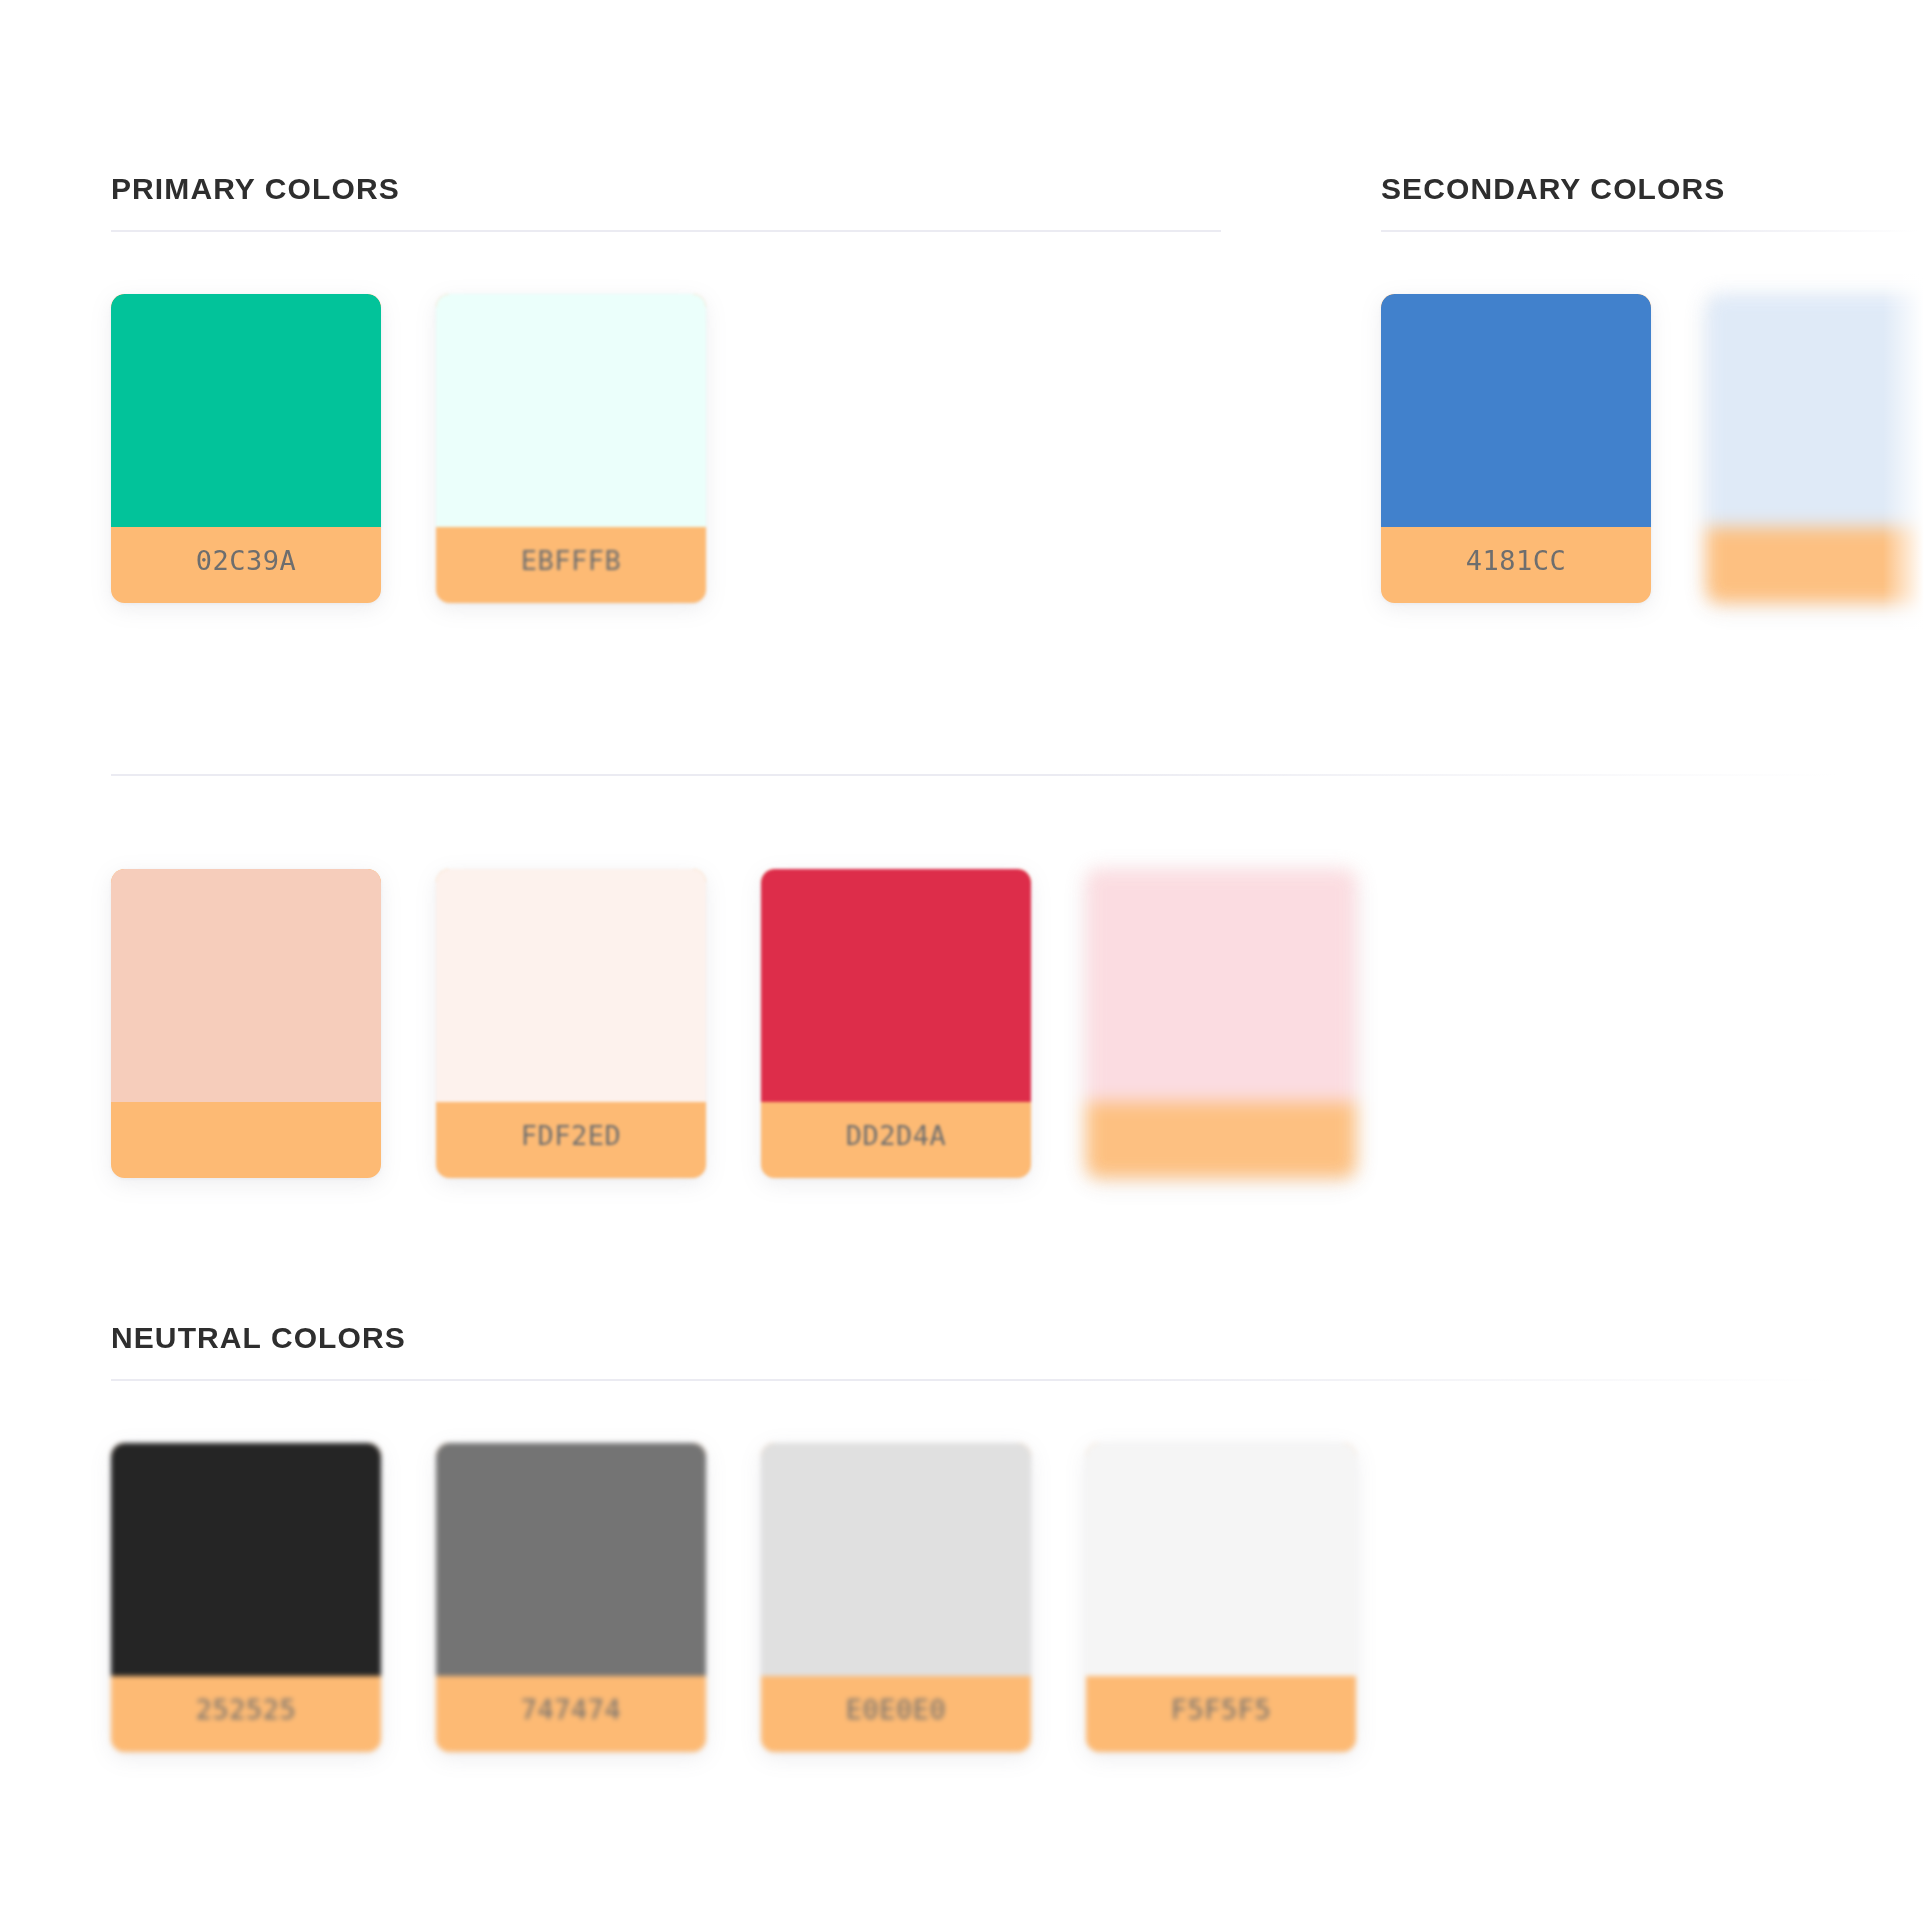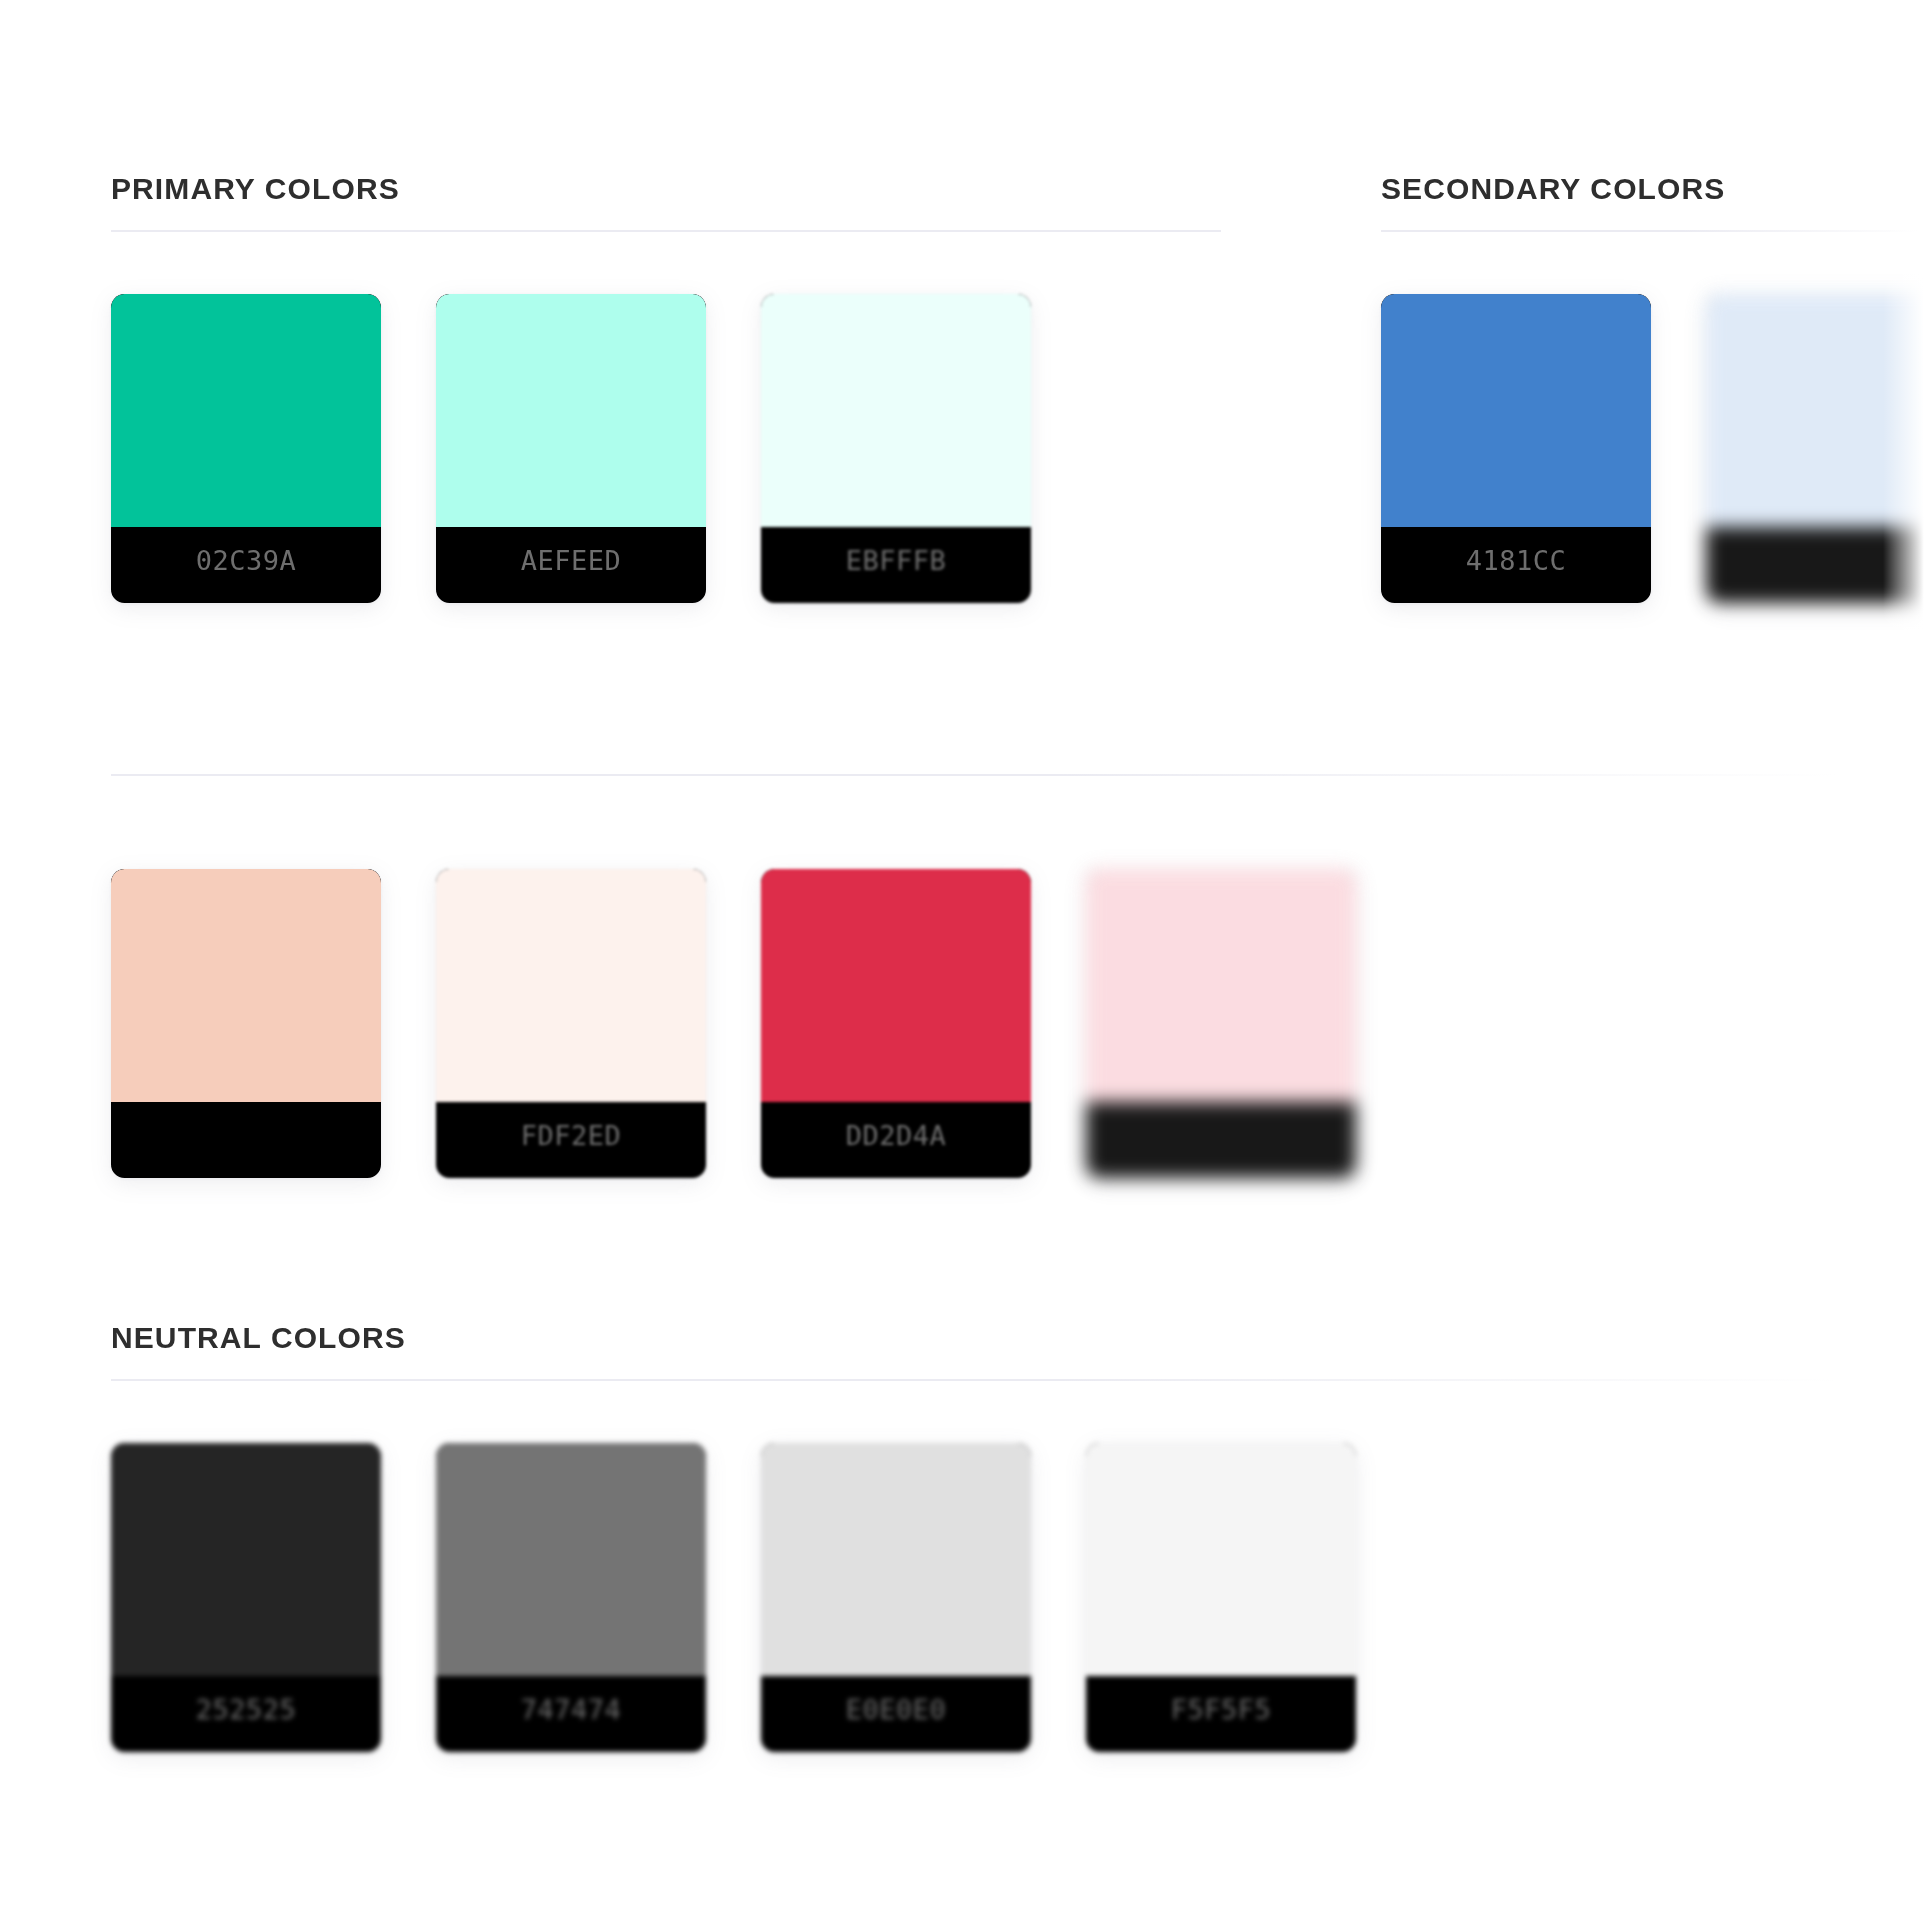--- a/index.html
+++ b/index.html
@@ -44,21 +44,21 @@
   
   .swatch-row {
     position: absolute;
     display: flex;
     gap: 55px;
   }
 
   .swatch-card {
     width: 270px;
     height: 309px;
-    background: #000000;
+    background: #fdba74;
     border-radius: 13.5px;
     box-shadow: 0 5.8px 21px rgba(120,120,140,0.13),
                 0 1px 3.9px rgba(120,120,140,0.07);
     overflow: hidden;
     display: flex;
     flex-direction: column;
     flex: 0 0 auto;
   }
 
   .swatch-chip {
@@ -118,24 +118,20 @@
   <div class="section" id="sec-primary">
     <div class="section-title">PRIMARY COLORS</div>
     <div class="section-rule"></div>
   </div>
 
   <div class="swatch-row" id="row-primary">
     <div class="swatch-card b0">
       <div class="swatch-chip" style="background: rgb(2, 195, 154);"></div>
       <div class="swatch-label">02C39A</div>
     </div>
-    <div class="swatch-card b1">
-      <div class="swatch-chip" style="background: rgb(174, 254, 237);"></div>
-      <div class="swatch-label">AEFEED</div>
-    </div>
     <div class="swatch-card b2">
       <div class="swatch-chip" style="background: rgb(235, 255, 251);"></div>
       <div class="swatch-label">EBFFFB</div>
     </div>
   </div>
 
   <div class="section" id="sec-secondary">
     <div class="section-title">SECONDARY COLORS</div>
     <div class="section-rule rule-fade-right"></div>
   </div>

